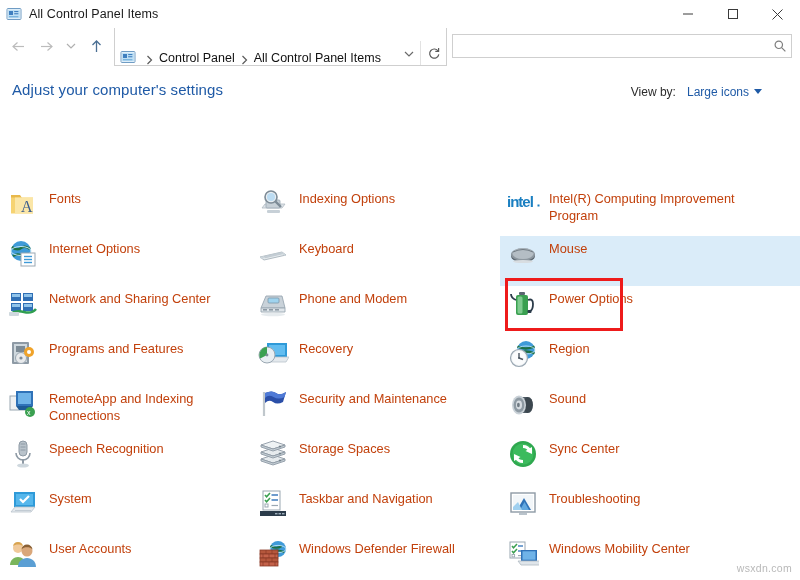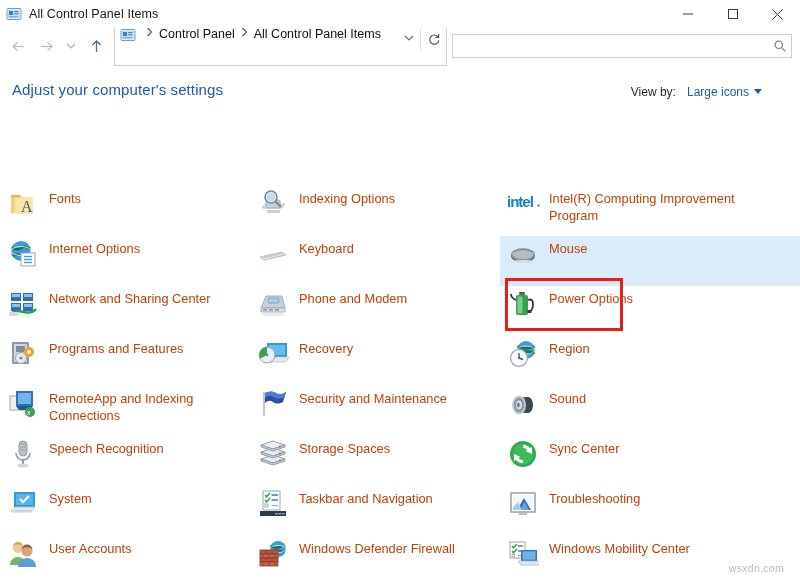--- a/index.html
+++ b/index.html
@@ -53,21 +53,21 @@
     display: flex; align-items: center; justify-content: center;
     flex: none;
   }
   .navbtn.small { width: 22px; }
   .addressbar {
     flex: 1 1 auto;
     height: 40px;
     margin-left: 4px;
     border: 1px solid #cfcfcf;
     background: #fff;
-    display: flex; align-items: flex-start;
+    display: flex; align-items: flex-end;
     min-width: 0;
   }
   .crumb-icon {
     width: 16px; height: 16px;
     margin: 0 4px 0 5px;
     position: relative; flex: none;
   }
   .crumb-sep {
     color: #5a5a5a; font-size: 11px;
     padding: 0 6px; flex: none;
@@ -184,21 +184,21 @@
   
   .annot-box {
     position: absolute;
     border: 3px solid #ee1b1b;
     pointer-events: none;
     z-index: 30;
   }
 
   .watermark {
     position: absolute;
-    right: 16px; bottom: 6px;
+    right: 8px; bottom: 6px;
     font-size: 10.5px;
     color: #b9b9b9;
     letter-spacing: .3px;
   }
 
   
   .ico svg { display: block; width: 32px; height: 32px; }
   .intel-logo {
     width: 34px; height: 20px;
     margin-top: 6px !important;

